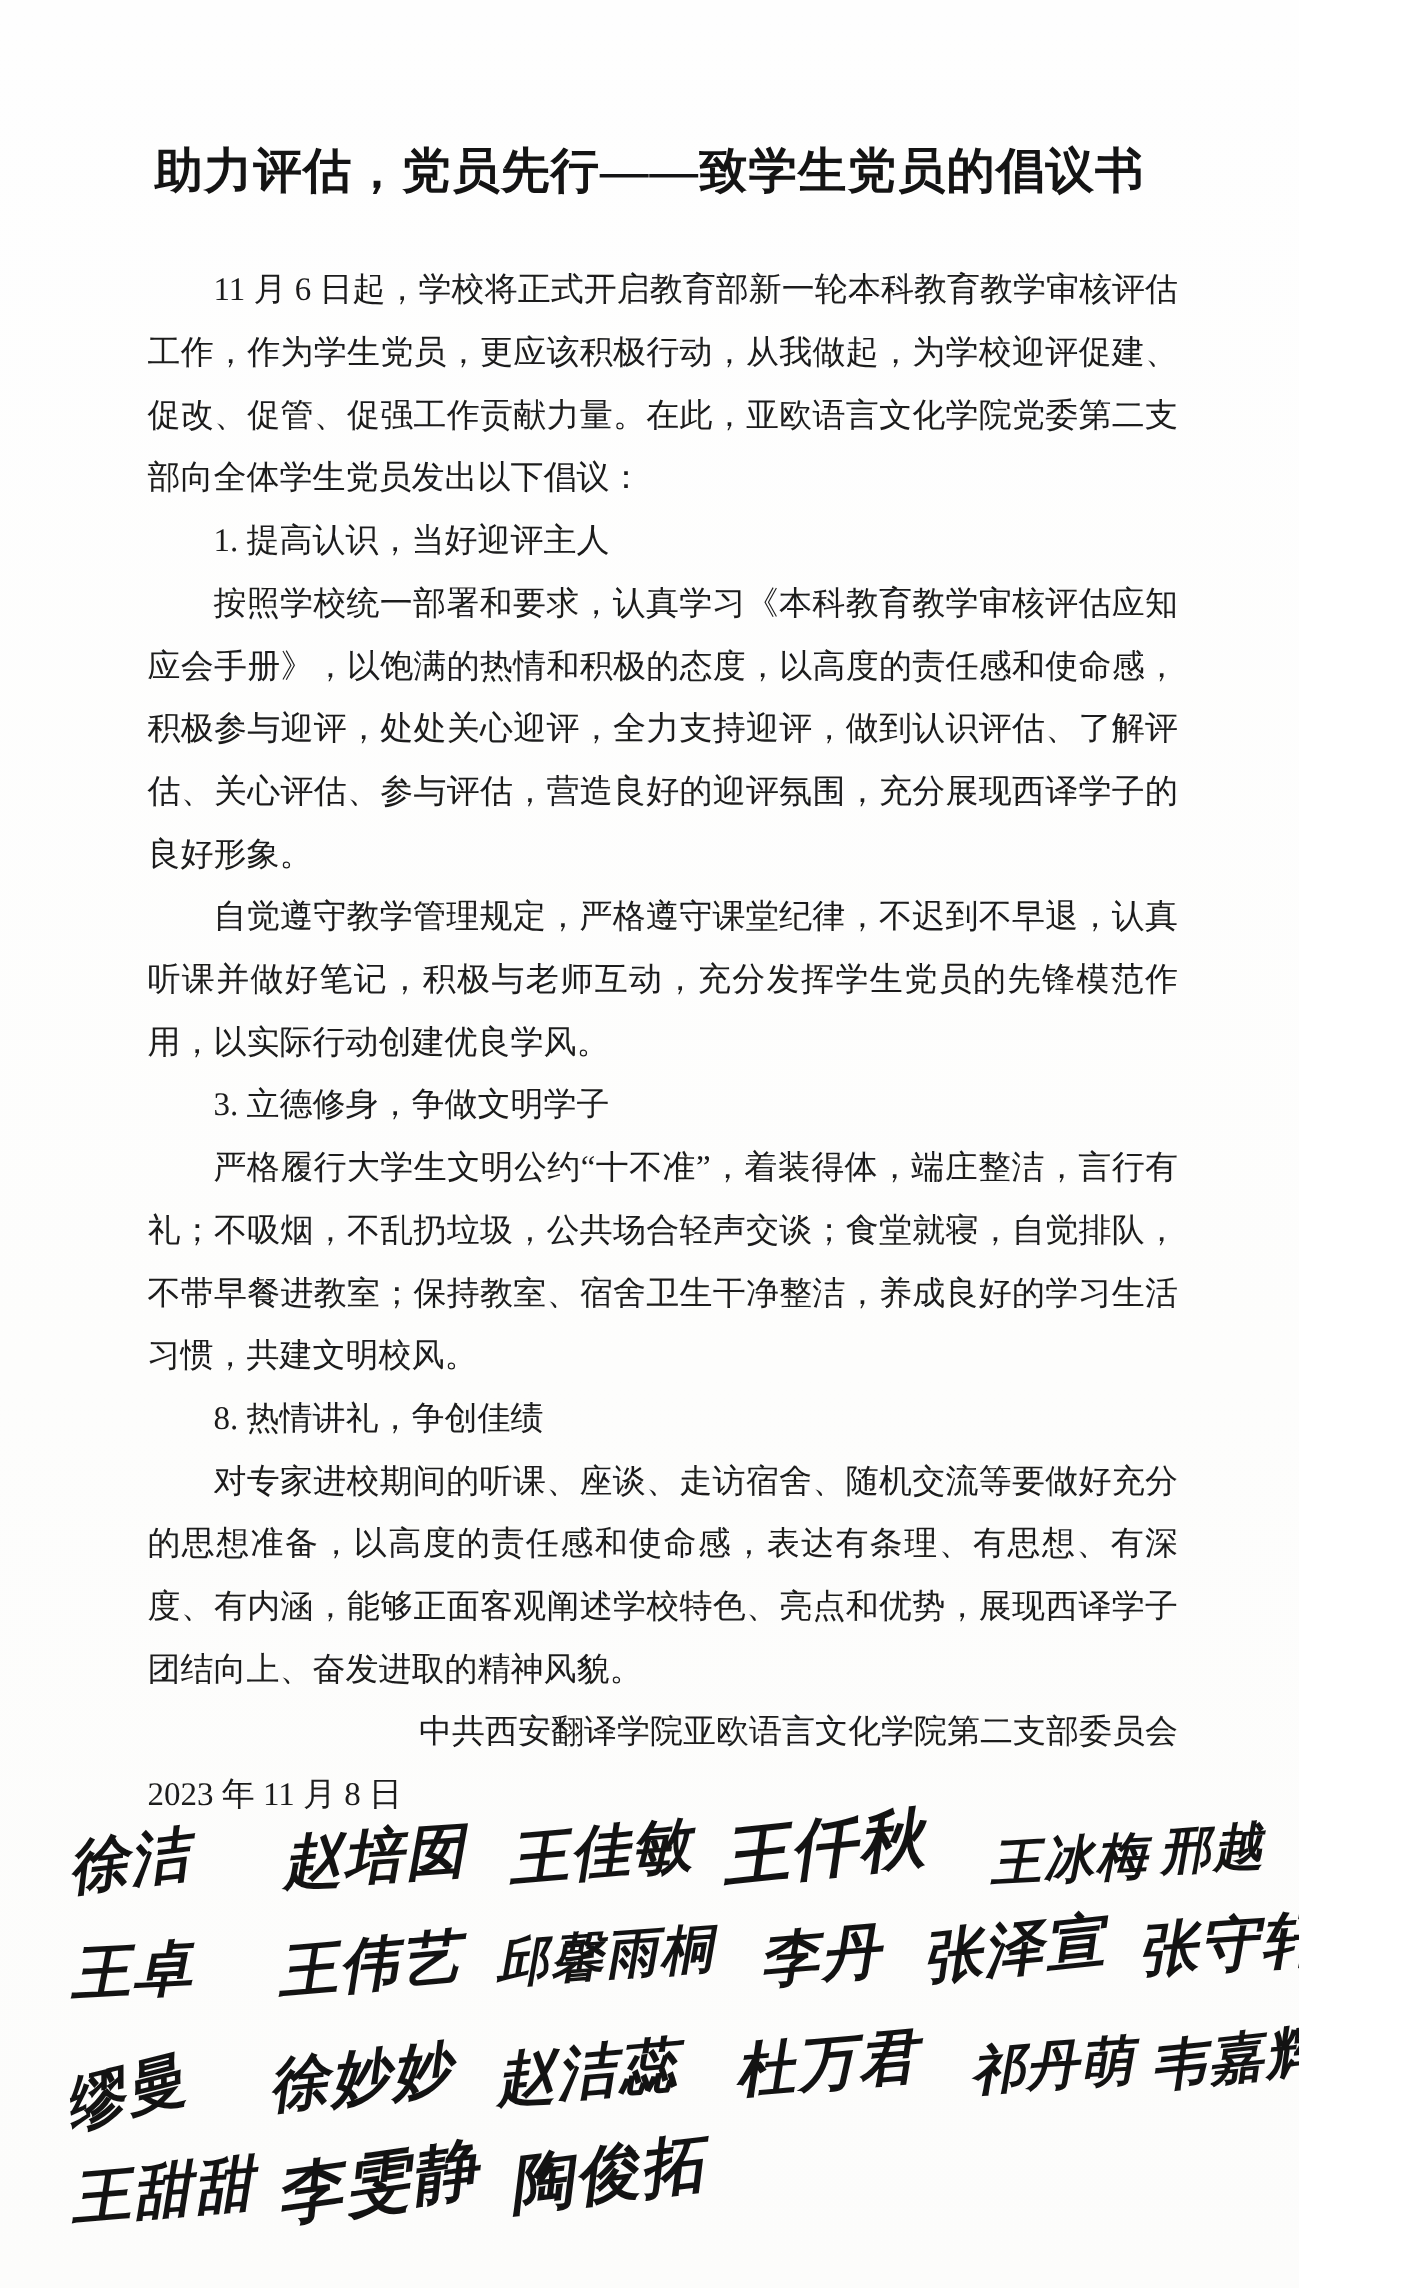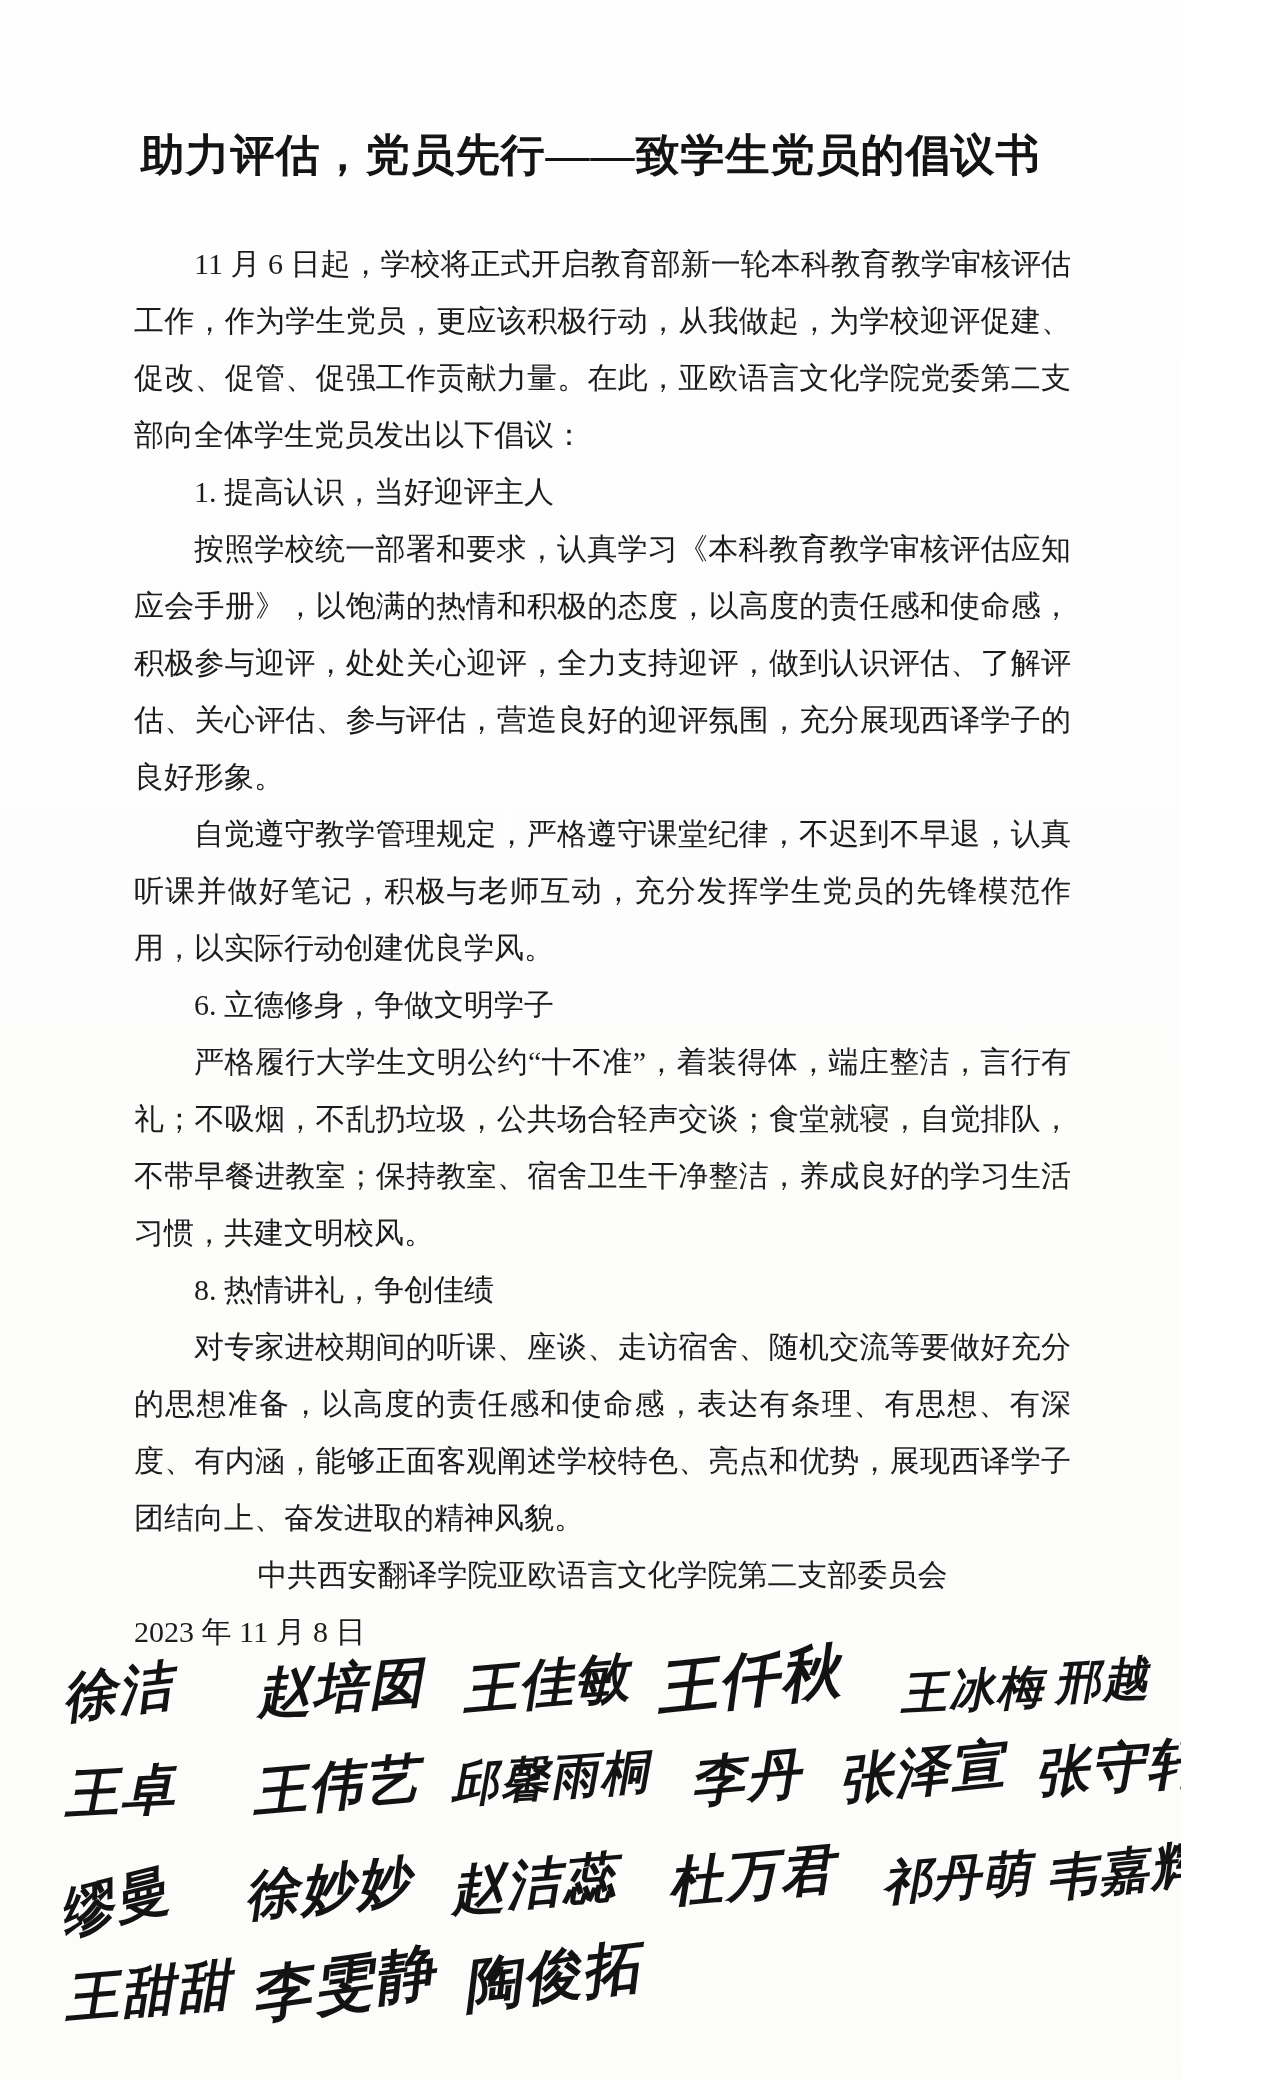--- a/index.html
+++ b/index.html
@@ -27,21 +27,21 @@
   .doc-body {
     padding: 50px 110px 0 134px;
     font-size: 30px;
     line-height: 57px;
     text-align: justify;
     color: #1c1c1c;
   }
   .doc-body p { margin: 0; }
   .salutation { text-indent: 0; }
   .para { text-indent: 2em; }
-  .signoff-org { text-align: center; text-indent: 0; }
+  .signoff-org { text-align: right; text-indent: 0; }
   .signoff-date { text-align: left; text-indent: 0; }
   .signatures {
     position: absolute;
     left: 0; top: 0;
     width: 1280px; height: 2080px;
     pointer-events: none;
   }
   .sig {
     position: absolute;
     font-style: italic;
@@ -82,21 +82,21 @@
 
 <div class="page">
 
   <h1 class="doc-title">助力评估，党员先行——致学生党员的倡议书</h1>
 
   <div class="doc-body">
     <p class="para">11 月 6 日起，学校将正式开启教育部新一轮本科教育教学审核评估工作，作为学生党员，更应该积极行动，从我做起，为学校迎评促建、促改、促管、促强工作贡献力量。在此，亚欧语言文化学院党委第二支部向全体学生党员发出以下倡议：</p>
     <p class="para">1. 提高认识，当好迎评主人</p>
     <p class="para">按照学校统一部署和要求，认真学习《本科教育教学审核评估应知应会手册》，以饱满的热情和积极的态度，以高度的责任感和使命感，积极参与迎评，处处关心迎评，全力支持迎评，做到认识评估、了解评估、关心评估、参与评估，营造良好的迎评氛围，充分展现西译学子的良好形象。</p>
     <p class="para">自觉遵守教学管理规定，严格遵守课堂纪律，不迟到不早退，认真听课并做好笔记，积极与老师互动，充分发挥学生党员的先锋模范作用，以实际行动创建优良学风。</p>
-    <p class="para">6. 立德修身，争做文明学子</p>
+    <p class="para">3. 立德修身，争做文明学子</p>
     <p class="para">严格履行大学生文明公约“十不准”，着装得体，端庄整洁，言行有礼；不吸烟，不乱扔垃圾，公共场合轻声交谈；食堂就寝，自觉排队，不带早餐进教室；保持教室、宿舍卫生干净整洁，养成良好的学习生活习惯，共建文明校风。</p>
     <p class="para">8. 热情讲礼，争创佳绩</p>
     <p class="para">对专家进校期间的听课、座谈、走访宿舍、随机交流等要做好充分的思想准备，以高度的责任感和使命感，表达有条理、有思想、有深度、有内涵，能够正面客观阐述学校特色、亮点和优势，展现西译学子团结向上、奋发进取的精神风貌。</p>
     <p class="signoff-org">中共西安翻译学院亚欧语言文化学院第二支部委员会</p>
     <p class="signoff-date">2023 年 11 月 8 日</p>
   </div>
 
   <div class="signatures">
     <span class="sig s11">徐洁</span>
     <span class="sig s12">赵培囡</span>

